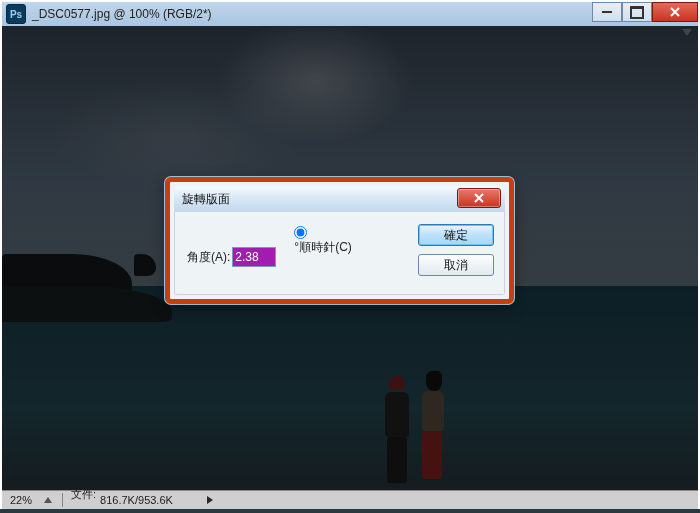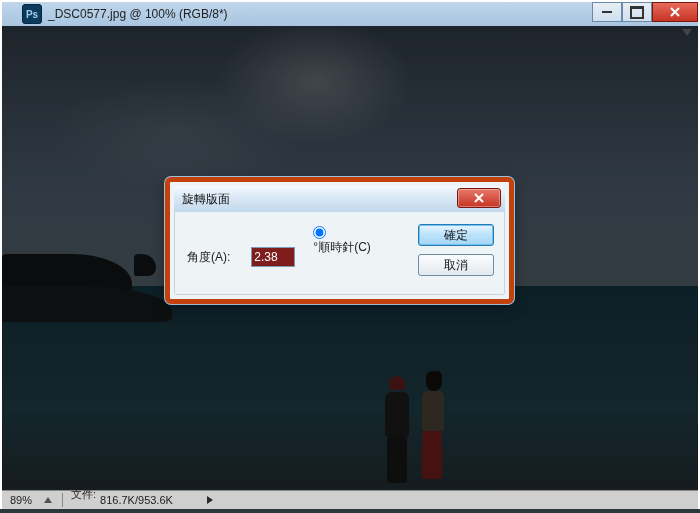--- a/index.html
+++ b/index.html
@@ -1,19 +1,19 @@
 <!DOCTYPE html>
 <html><head>
 <meta charset="utf-8">
 <style>
 html, body { margin:0; padding:0; width:700px; height:513px; font-family:"Microsoft YaHei","Segoe UI",Tahoma,sans-serif; font-size:12px; background:#293a3f; overflow:hidden; }
 .outer { position:relative; width:700px; height:509px; border:2px solid #fff; border-bottom:none; box-sizing:border-box; background:#1a1a1a; }
 
 
-.titlebar { height:24px; background:linear-gradient(#bfd6ec,#a9c5e0); display:flex; align-items:center; padding:0 20px; position:relative; }
+.titlebar { height:24px; background:linear-gradient(#bfd6ec,#a9c5e0); display:flex; align-items:center; padding:0 4px; position:relative; }
 .app-icon { width:18px; height:18px; background:#0a3a5c; border:1px solid #062740; border-radius:3px; display:flex; align-items:center; justify-content:center; color:#9ecff0; font-size:10px; font-weight:bold; }
 .title-text { margin-left:6px; color:#222; }
 .win-ctrls { position:absolute; right:0; top:0; display:flex; height:20px; }
 .win-ctrls div { width:28px; height:18px; margin-left:0; background:linear-gradient(#e8eef5,#cfdfef); border:1px solid #6b8aaa; display:flex; align-items:center; justify-content:center; line-height:1; }
 .win-ctrls .close { width:44px; background:linear-gradient(#e76a5a,#c73424); border-color:#7a1810; color:#fff; }
 .win-ctrls .min span { display:block; width:10px; border-bottom:2px solid #333; }
 .win-ctrls .max span { display:block; width:10px; height:8px; border:2px solid #333; border-top-width:3px; }
 .win-ctrls .close svg { width:12px; height:12px; }
 
 
@@ -47,39 +47,39 @@
 .nearfull{ flex:1; }
 .dropmark{ width:0;height:0;border-left:4px solid transparent;border-right:4px solid transparent;border-bottom:6px solid #555; margin-left:4px; }
 
 
 .dialog{ position:absolute; left:163px; top:175px; width:339px; height:117px; border:5px solid #c2410c; border-radius:6px; box-shadow:0 0 0 1px rgba(173,204,234,0.9), 0 4px 14px rgba(0,0,0,0.35); background:#eef3f7; }
 .dlg-inner{ position:absolute; inset:4px; border-radius:3px; overflow:hidden; }
 .dlg-title{ height:26px; background:linear-gradient(#f6fbff,#d9e8f5 45%,#c2d8ec); display:flex; align-items:center; padding:0 8px; color:#111; position:relative; border-bottom:1px solid #9cb8d2;}
 .dlg-close{ position:absolute; right:4px; top:2px; width:42px; height:18px; background:linear-gradient(#e8786a,#c73424); border:1px solid #7a1810; border-radius:3px; display:flex; align-items:center; justify-content:center; box-shadow:inset 0 0 0 1px rgba(255,255,255,0.35);}
 .dlg-close svg{ width:12px; height:10px; }
 .dlg-body{ position:absolute; left:0; right:0; top:26px; bottom:0; background:#eef3f6; border:1px solid #c8d3db; border-top:none; padding:12px 10px 10px 12px; display:flex; }
-.col-left{ display:flex; align-items:center; gap:21px; margin-top:6px; }
+.col-left{ display:flex; align-items:center; gap:2px; margin-top:6px; }
 .label{ color:#222; }
 .angle-input{ width:38px; height:18px; border:1px solid #7a9ab8; background:#fff; color:#1b56c8; padding:0 2px; font-size:12px; }
 .angle-input::selection{ background:#3399ff; color:#fff; }
 .col-mid{ margin-left:18px; margin-top:2px; }
 .radio-row{ display:flex; align-items:flex-start; height:22px; color:#222;flex-direction:column; }
 .radio-row input{ margin:0 4px 0 0; }
 .col-right{ margin-left:auto; display:flex; flex-direction:column; gap:8px; margin-top:0; }
 .btn{ width:74px; height:20px; border:1px solid #6f8aa4; border-radius:3px; background:linear-gradient(#fdfdfe,#e1e9ef); color:#111; font-size:12px; display:flex; align-items:center; justify-content:center; cursor:default; }
 .btn.primary{ border:1px solid #2a7ab8; box-shadow:0 0 0 1px #6fc1f0 inset; background:linear-gradient(#eaf6ff,#bfe3fb 45%,#a3d6f6);}
 </style>
 </head>
 <body>
 
 <div class="outer">
 
   <div class="titlebar">
     <div class="app-icon">Ps</div>
-    <div class="title-text">_DSC0577.jpg @ 100% (RGB/8*)</div>
+    <div class="title-text">_DSC0577.jpg @ 100% (RGB/2*)</div>
     <div class="win-ctrls">
       <div class="min">
           <span></span>
         </div>
       <div class="max">
           <span></span>
         </div>
       <div class="close">
         <svg viewBox="0 0 12 12">
             <path d="M2 2 L10 10 M10 2 L2 10" stroke="#fff" stroke-width="2" fill="none"></path>
@@ -102,21 +102,21 @@
     <div class="person2">
         <div class="head"></div>
         <div class="body"></div>
         <div class="legs"></div>
       </div>
     <div class="darken"></div>
     <div class="top-arrow"></div>
   </div>
 
   <div class="statusbar">
-    <div class="cell">89%</div>
+    <div class="cell">22%</div>
     <div class="dropmark"></div>
     <div class="sep" style="margin:0 8px 0 10px;"></div>
     <div class="cell" style="padding:0 4px 12px 0;">文件:</div>
     <div>816.7K/953.6K</div>
     <div class="expand" style="margin-left:34px;"></div>
     <div class="nearfull"></div>
   </div>
 
   <div class="dialog">
     <div class="dlg-inner">
@@ -124,21 +124,21 @@
         <span>旋轉版面</span>
         <div class="dlg-close">
           <svg viewBox="0 0 12 10">
               <path d="M2 1 L10 9 M10 1 L2 9" stroke="#fff" stroke-width="2" fill="none"></path>
             </svg>
         </div>
       </div>
       <div class="dlg-body">
         <div class="col-left">
           <span class="label">角度(A):</span>
-          <input class="angle-input" style="color: rgb(255, 255, 255); background: #7f1d1d;" value="2.38">
+          <input class="angle-input" style="color: rgb(255, 255, 255); background: #a21caf;" value="2.38">
         </div>
         <div class="col-mid">
           <label class="radio-row">
             <input type="radio" name="dir" checked="" style="">
             <span>°順時針(C)</span>
           </label>
         </div>
         <div class="col-right">
           <div class="btn primary">
               <span>確定</span>

